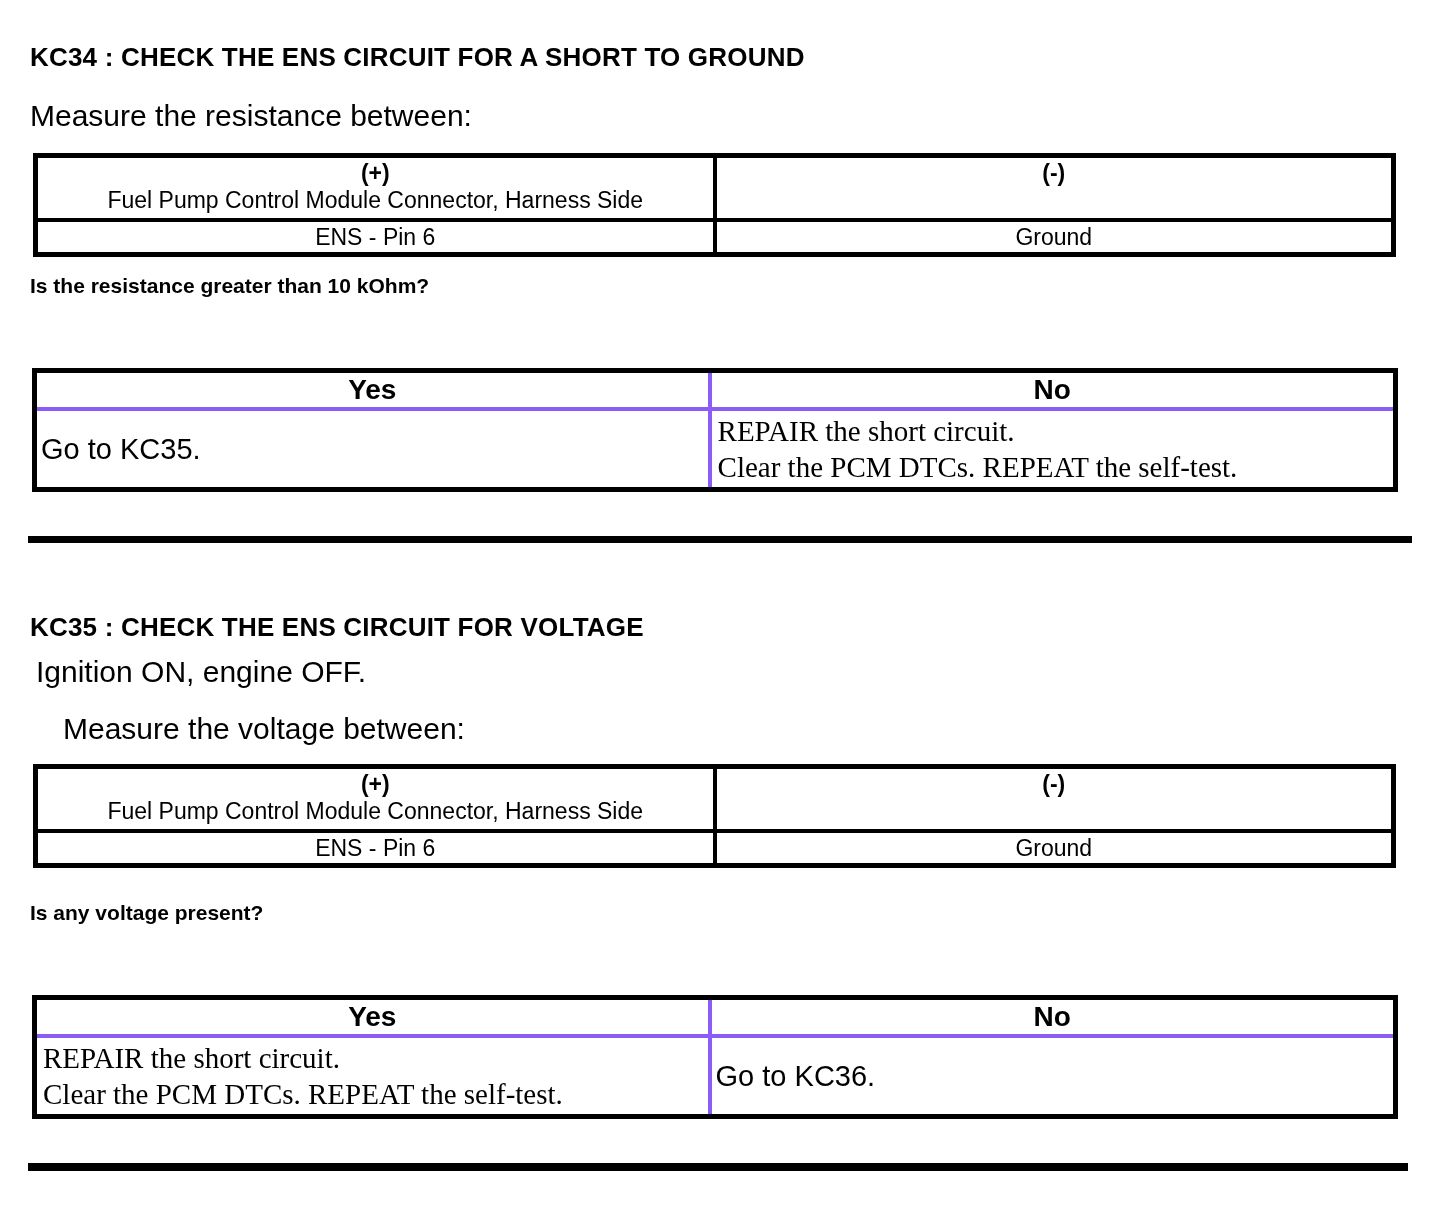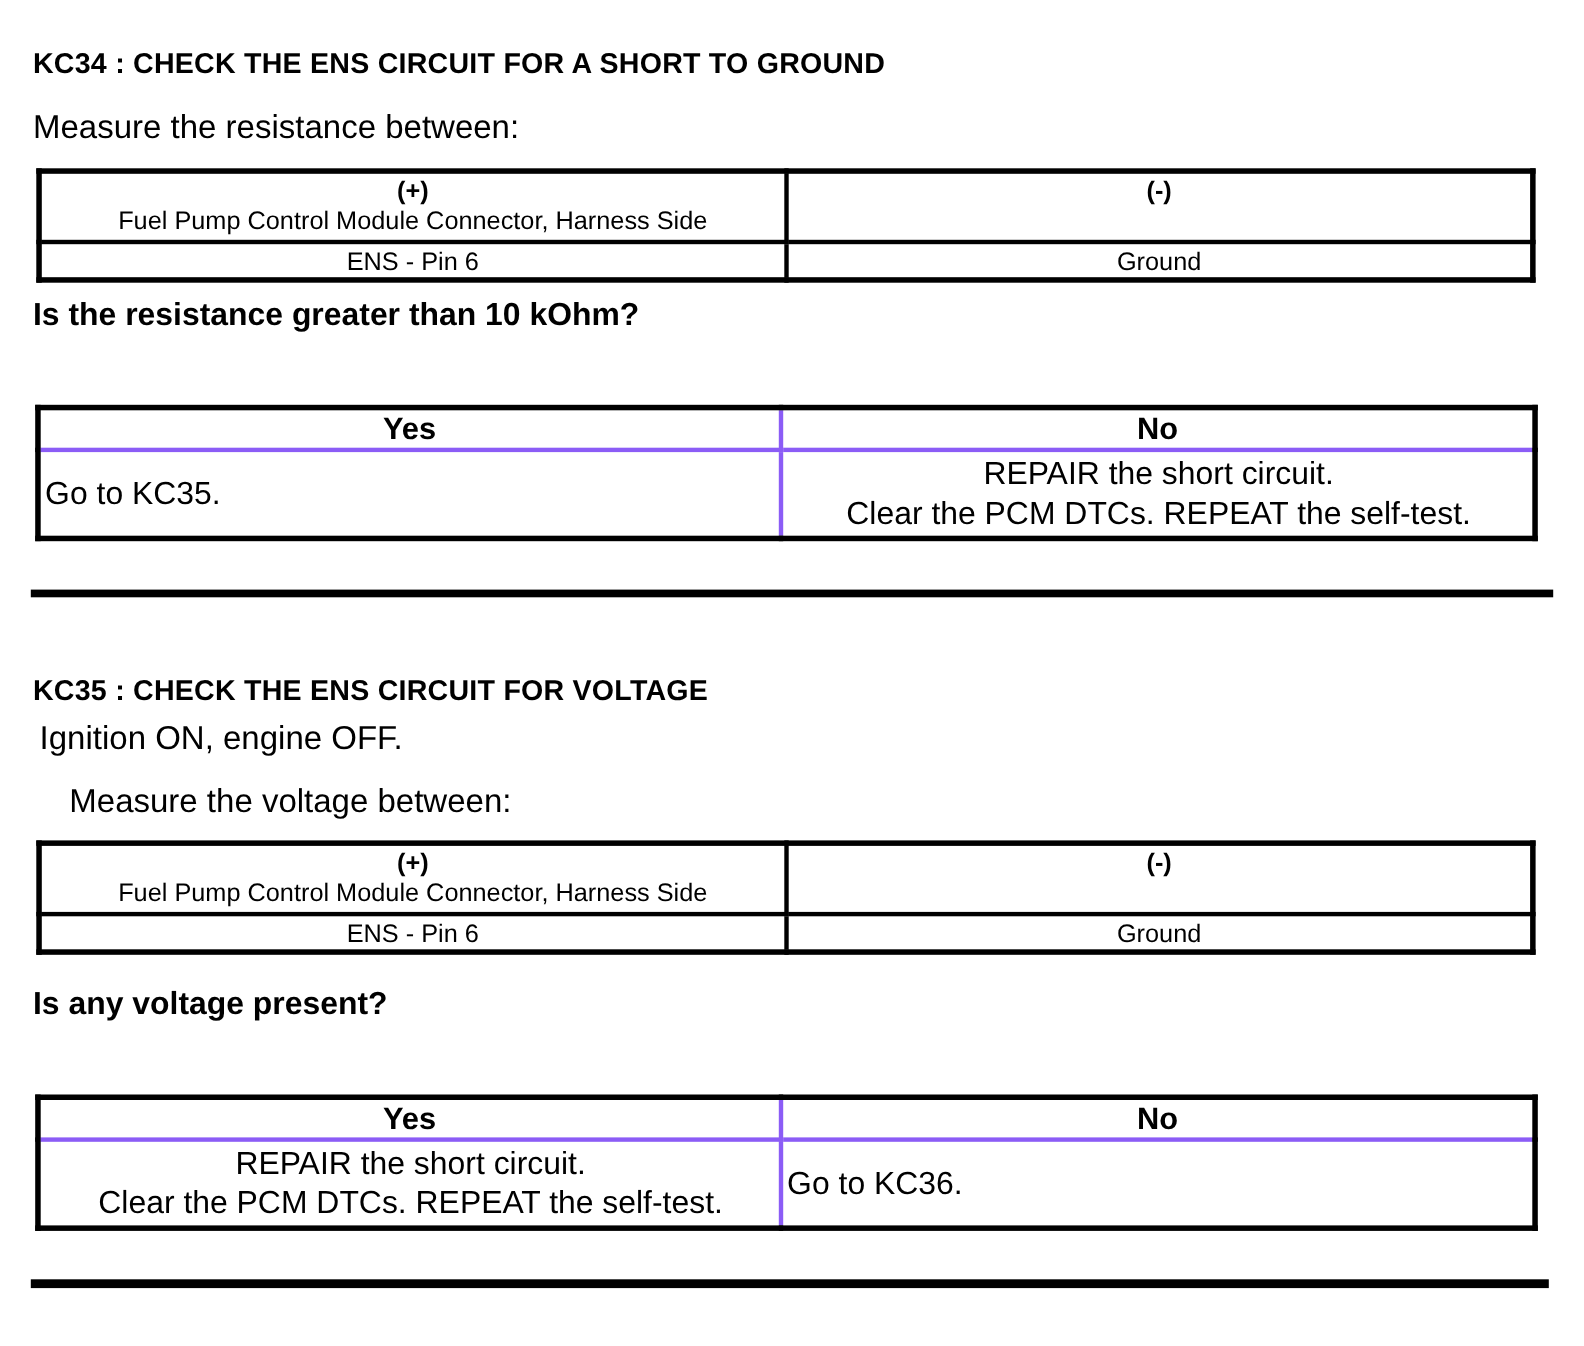--- a/index.html
+++ b/index.html
@@ -25,21 +25,21 @@
     font-size: 26px;
     font-weight: bold;
     line-height: 30px;
     letter-spacing: 0.2px;
   }
   .para {
     font-size: 30px;
     line-height: 36px;
   }
   .question {
-    font-size: 29px;
+    font-size: 21px;
     font-weight: bold;
     line-height: 34px;
   }
 
   
   table.measure-table {
     border-collapse: collapse;
     table-layout: fixed;
     width: 1363px;
     margin-left: 3px;
@@ -79,21 +79,21 @@
     padding: 1px 4px;
   }
   table.decision-table td.body-cell {
     font-size: 29px;
     line-height: 36px;
     height: 74px;
     vertical-align: middle;
     padding: 1px 4px;
   }
   td.cell-center { text-align: left; }
-  td.cell-left   { text-align: center; padding-left: 6px !important; }
+  td.cell-left   { text-align: left; padding-left: 6px !important; font-family: Liberation Serif, serif; }
 
   
   table.measure-table, table.decision-table { border: 5px solid #000; }
 
   .rule {
     background: #000;
     height: 7px;
     width: 1384px;
     margin-left: -2px;
   }

